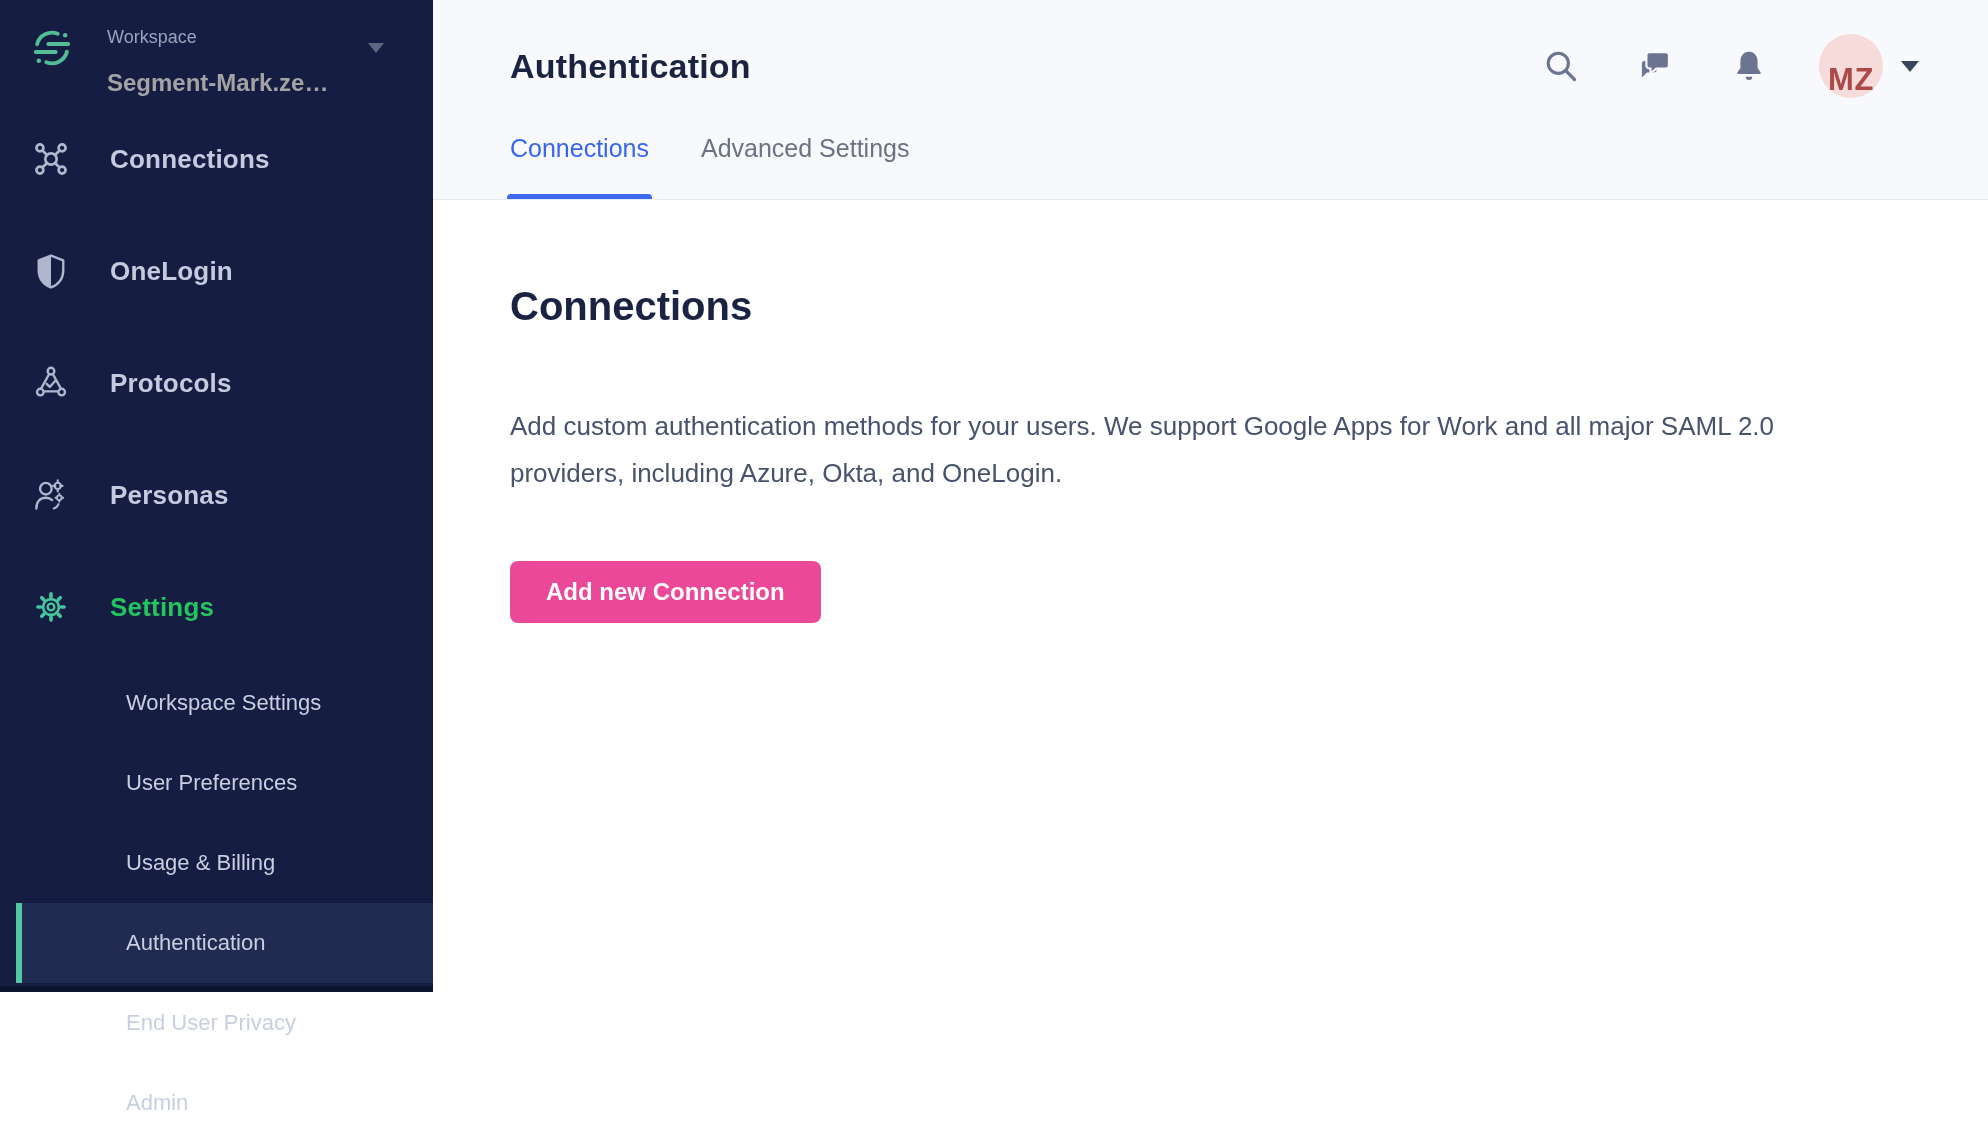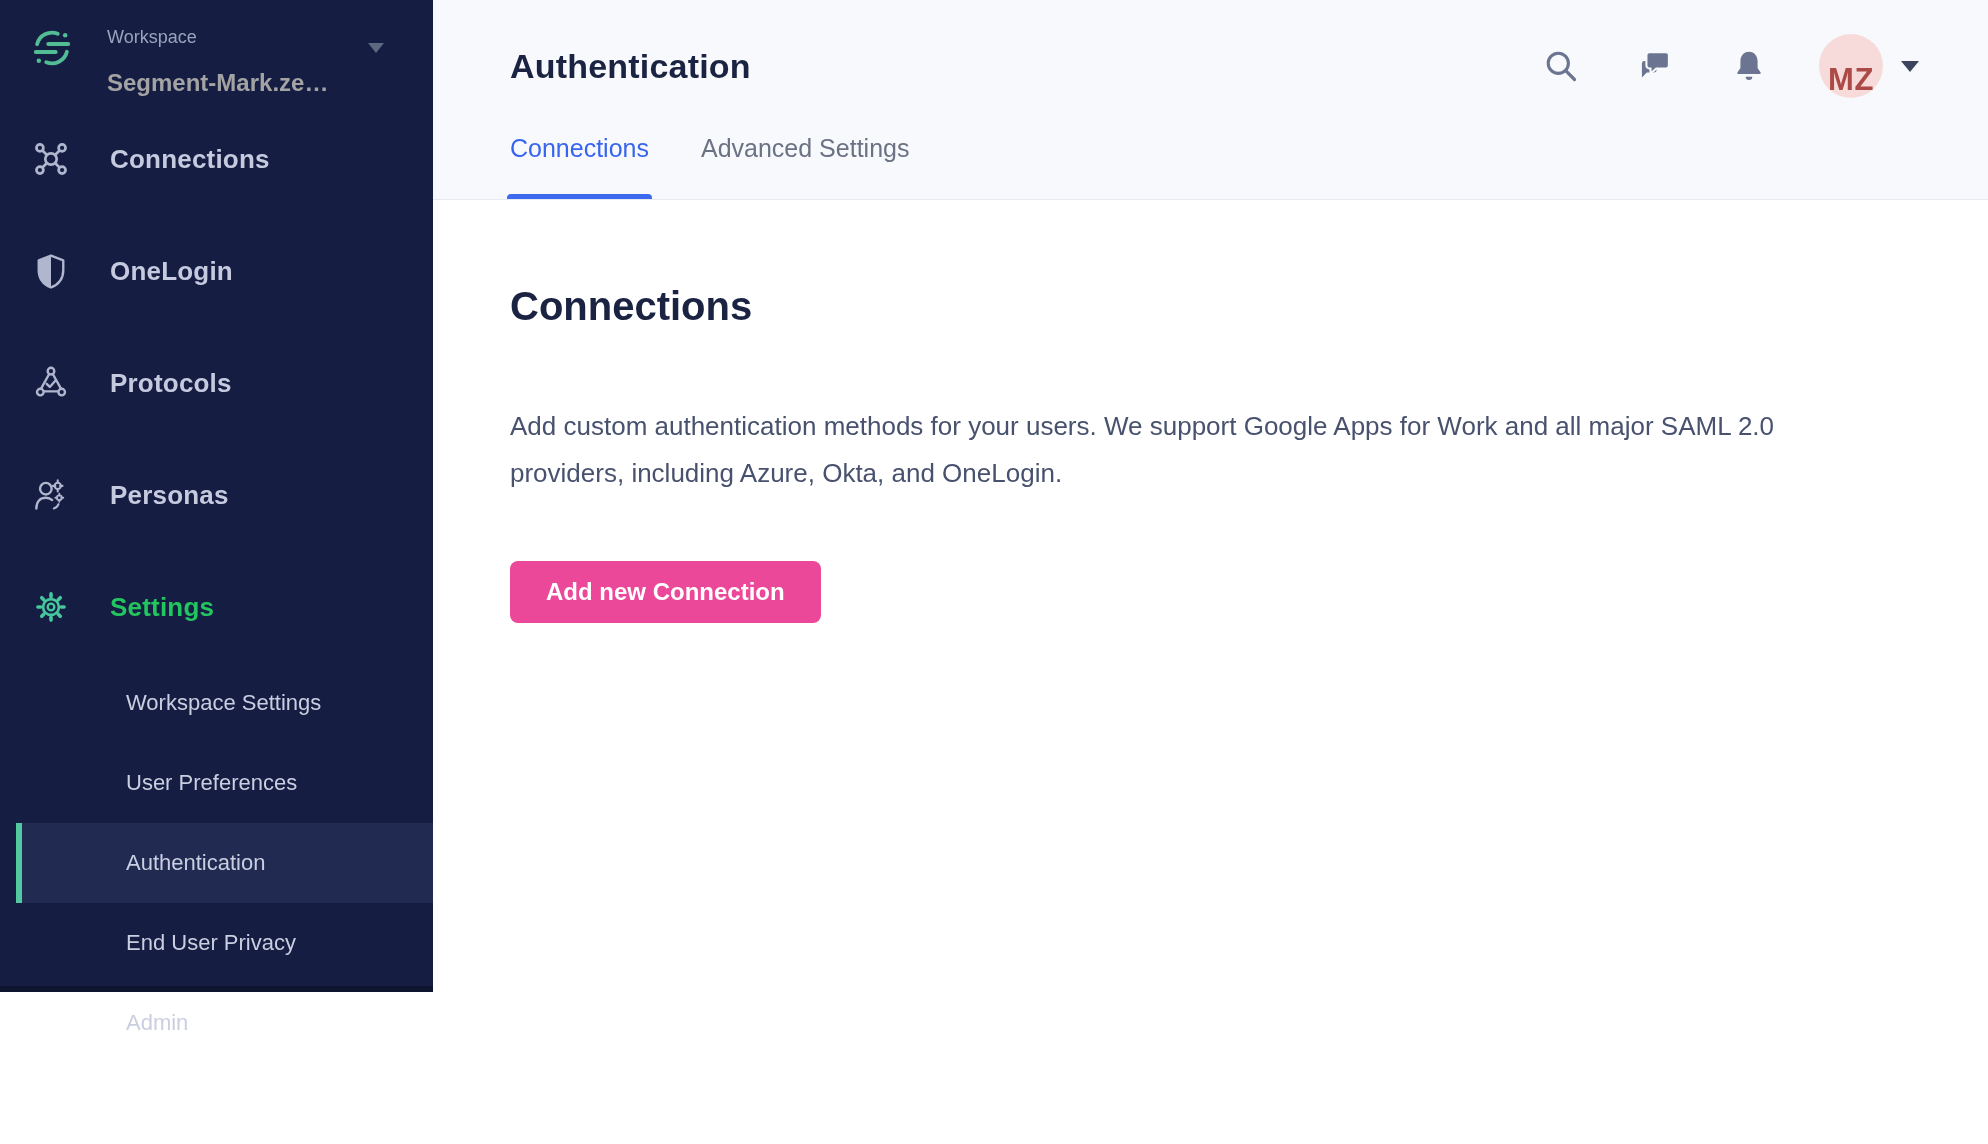--- a/index.html
+++ b/index.html
@@ -150,20 +150,23 @@
       </div>
     </nav>
 
     <div class="nav-sub">
       <div class="sub-item">
         <span>Workspace Settings</span>
       </div>
       <div class="sub-item">
         <span>User Preferences</span>
       </div>
+      <div class="sub-item">
+        <span>Usage &amp; Billing</span>
+      </div>
       <div class="sub-item active">
         <span>Authentication</span>
       </div>
       <div class="sub-item">
         <span>End User Privacy</span>
       </div>
       <div class="sub-item">
         <span>Admin</span>
       </div>
     </div>

